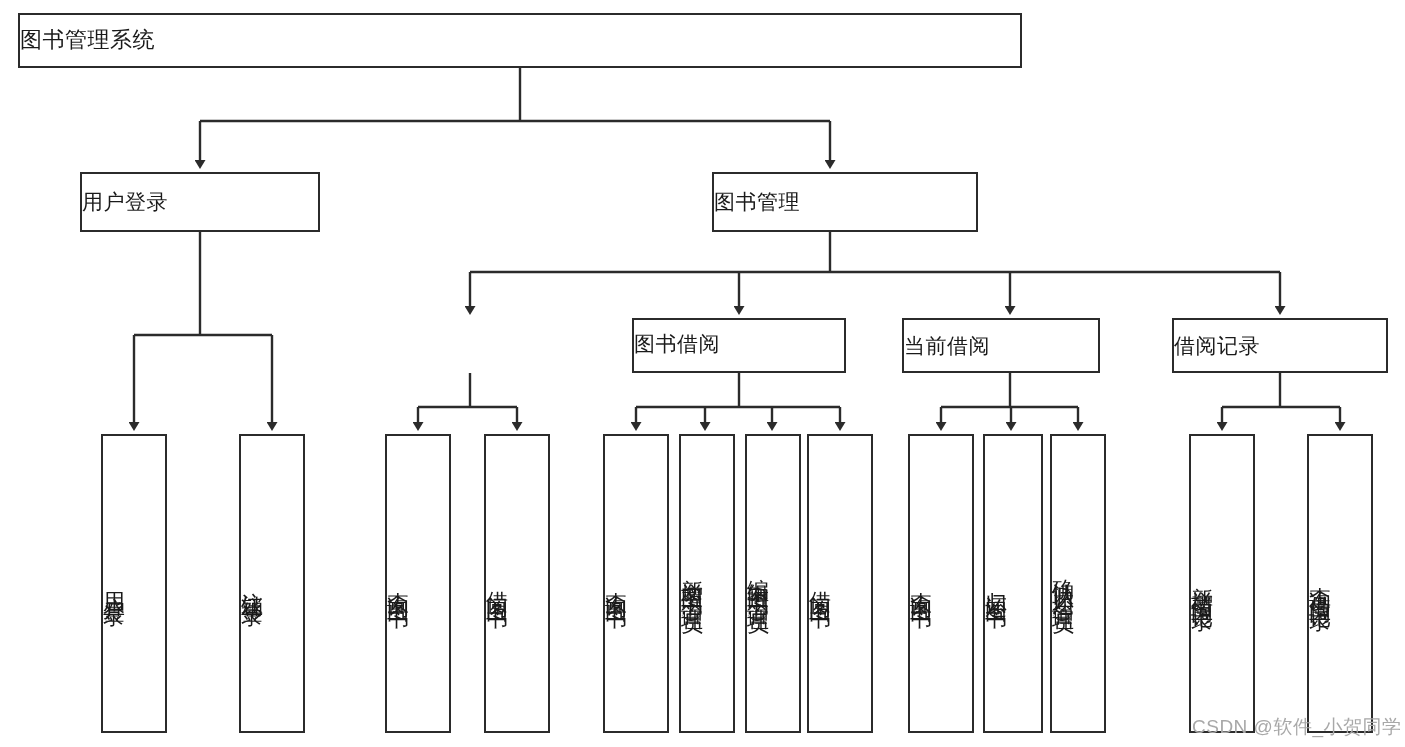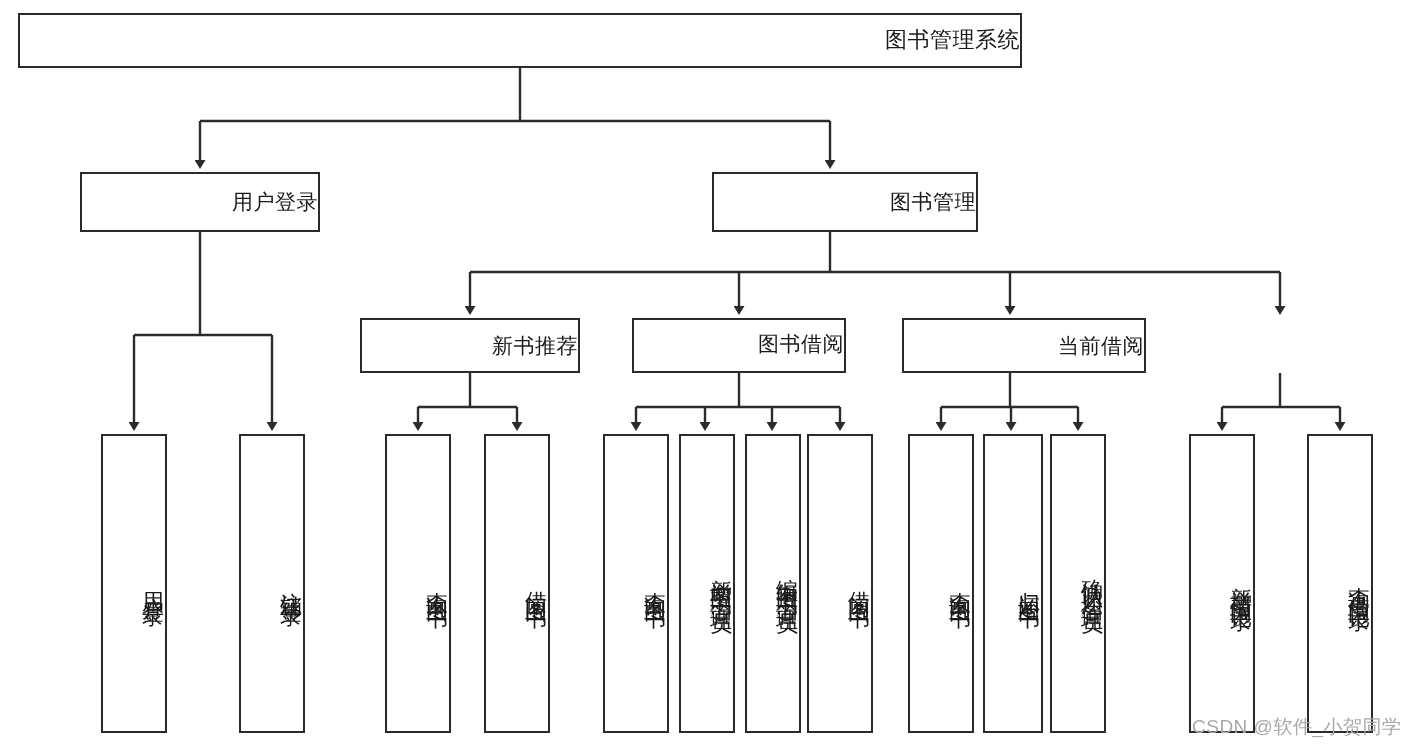--- a/index.html
+++ b/index.html
@@ -26,23 +26,22 @@
     height: 747px;
     pointer-events: none;
   }
   .node {
     position: absolute;
     box-sizing: border-box;
     border: 2px solid #2b2b2b;
     background: #ffffff;
     display: flex;
     align-items: center;
-    justify-content: flex-end;
+    justify-content: flex-start;
     text-align: center;
-    padding-left: 29px;
   }
   .node.h {
     font-size: 21px;
     letter-spacing: 0.5px;
     line-height: 1.2;
   }
   .node.root {
     font-size: 22px;
   }
   .node.v {
@@ -116,28 +115,28 @@
     <span>图书管理系统</span>
   </div>
 
   <div class="node h" style="left: 80px; top: 172px; width: 240px; height: 60px;">
     <span>用户登录</span>
   </div>
   <div class="node h" style="left: 712px; top: 172px; width: 266px; height: 60px;">
     <span>图书管理</span>
   </div>
 
-  <div class="node h" style="left: 360px; top: 318px; width: 220px; height: 55px;">
-    <span>新书推荐</span>
-  </div>
   <div class="node h" style="left: 632px; top: 318px; width: 214px; height: 55px; font-family: Liberation Mono, monospace;">
     <span>图书借阅</span>
   </div>
-  <div class="node h" style="left: 902px; top: 318px; width: 244px; height: 55px;">
+  <div class="node h" style="left: 902px; top: 318px; width: 198px; height: 55px;">
     <span>当前借阅</span>
+  </div>
+  <div class="node h" style="left: 1172px; top: 318px; width: 216px; height: 55px;">
+    <span>借阅记录</span>
   </div>
 
   <div class="node v" style="left: 101px; top: 434px; width: 66px; height: 299px;">
     <span class="vtext">用户登录</span>
   </div>
   <div class="node v" style="left: 239px; top: 434px; width: 66px; height: 299px;">
     <span class="vtext">注销登录</span>
   </div>
   <div class="node v" style="left: 385px; top: 434px; width: 66px; height: 299px;">
     <span class="vtext">查询图书</span>

